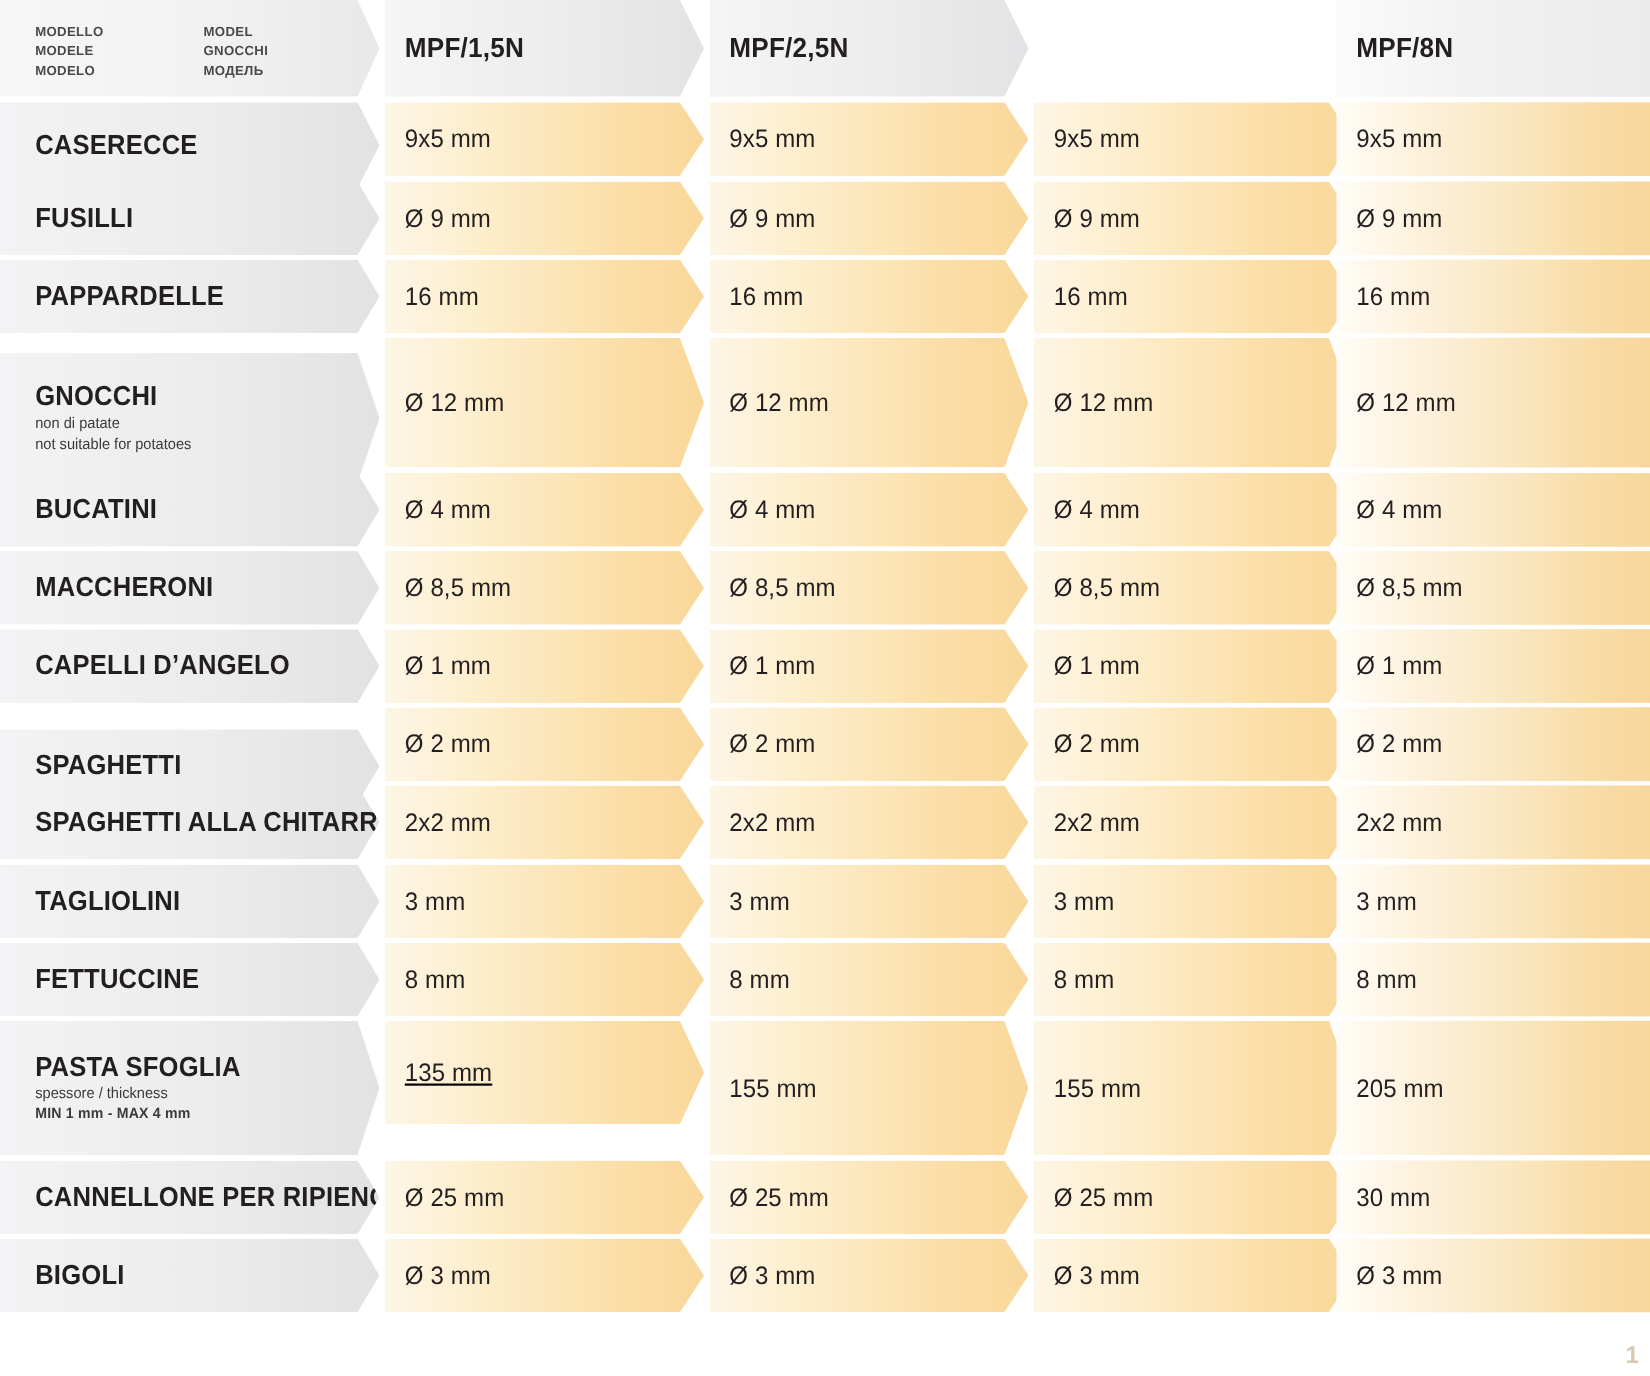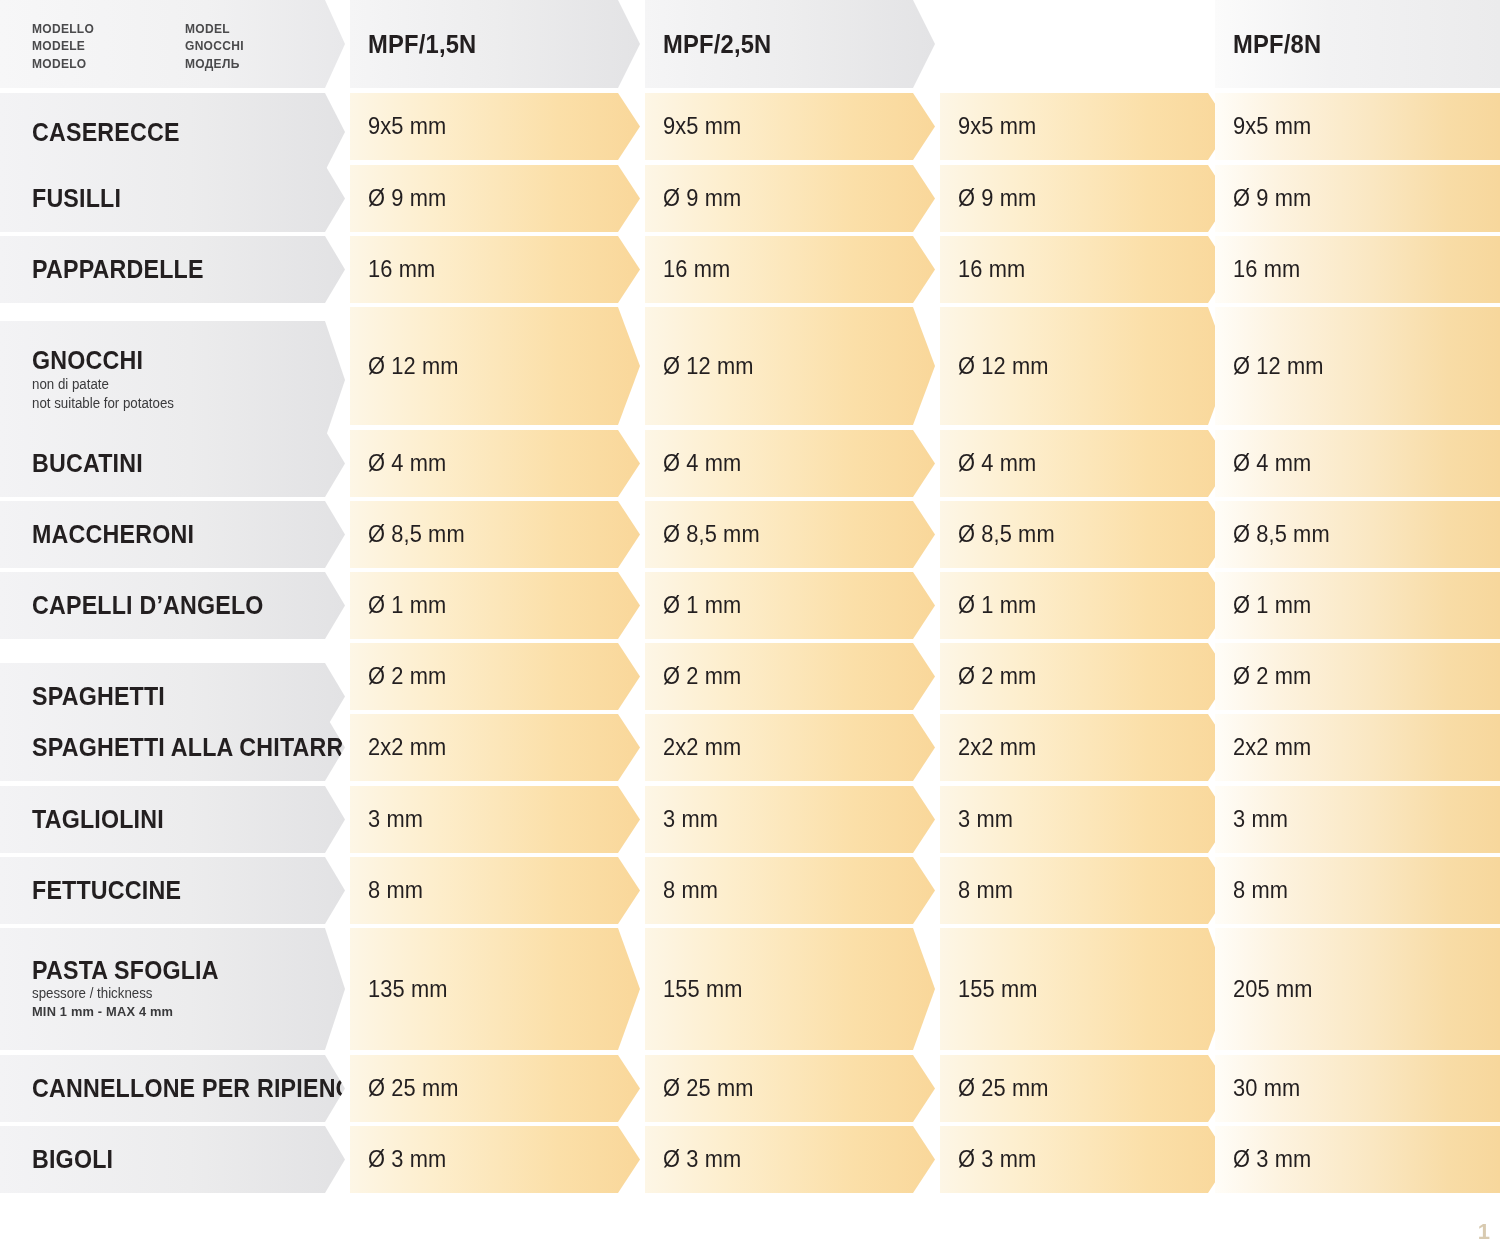--- a/index.html
+++ b/index.html
@@ -316,21 +316,21 @@
         <span class="val">8 mm</span>
       </div>
       <div class="data-cell last" style="top: 857px; height: 67px; left: 1215px; width: 285px;">
         <span class="val">8 mm</span>
       </div>
       <div class="label-cell" style="top: 928px; height: 122px;">
         <div class="name">PASTA SFOGLIA</div>
         <div class="sub">spessore / thickness</div>
         <div class="sub bold">MIN 1 mm - MAX 4 mm</div>
       </div>
-      <div class="data-cell" style="top: 928px; height: 122px; left: 350px; width: 290px;">
+      <div class="data-cell" style="top: 928px; height: 94px; left: 350px; width: 290px; text-decoration: underline;">
         <span class="val">135 mm</span>
       </div>
       <div class="data-cell" style="top: 928px; height: 122px; left: 645px; width: 290px;">
         <span class="val">155 mm</span>
       </div>
       <div class="data-cell" style="top: 928px; height: 122px; left: 940px; width: 290px;">
         <span class="val">155 mm</span>
       </div>
       <div class="data-cell last" style="top: 928px; height: 122px; left: 1215px; width: 285px;">
         <span class="val">205 mm</span>

